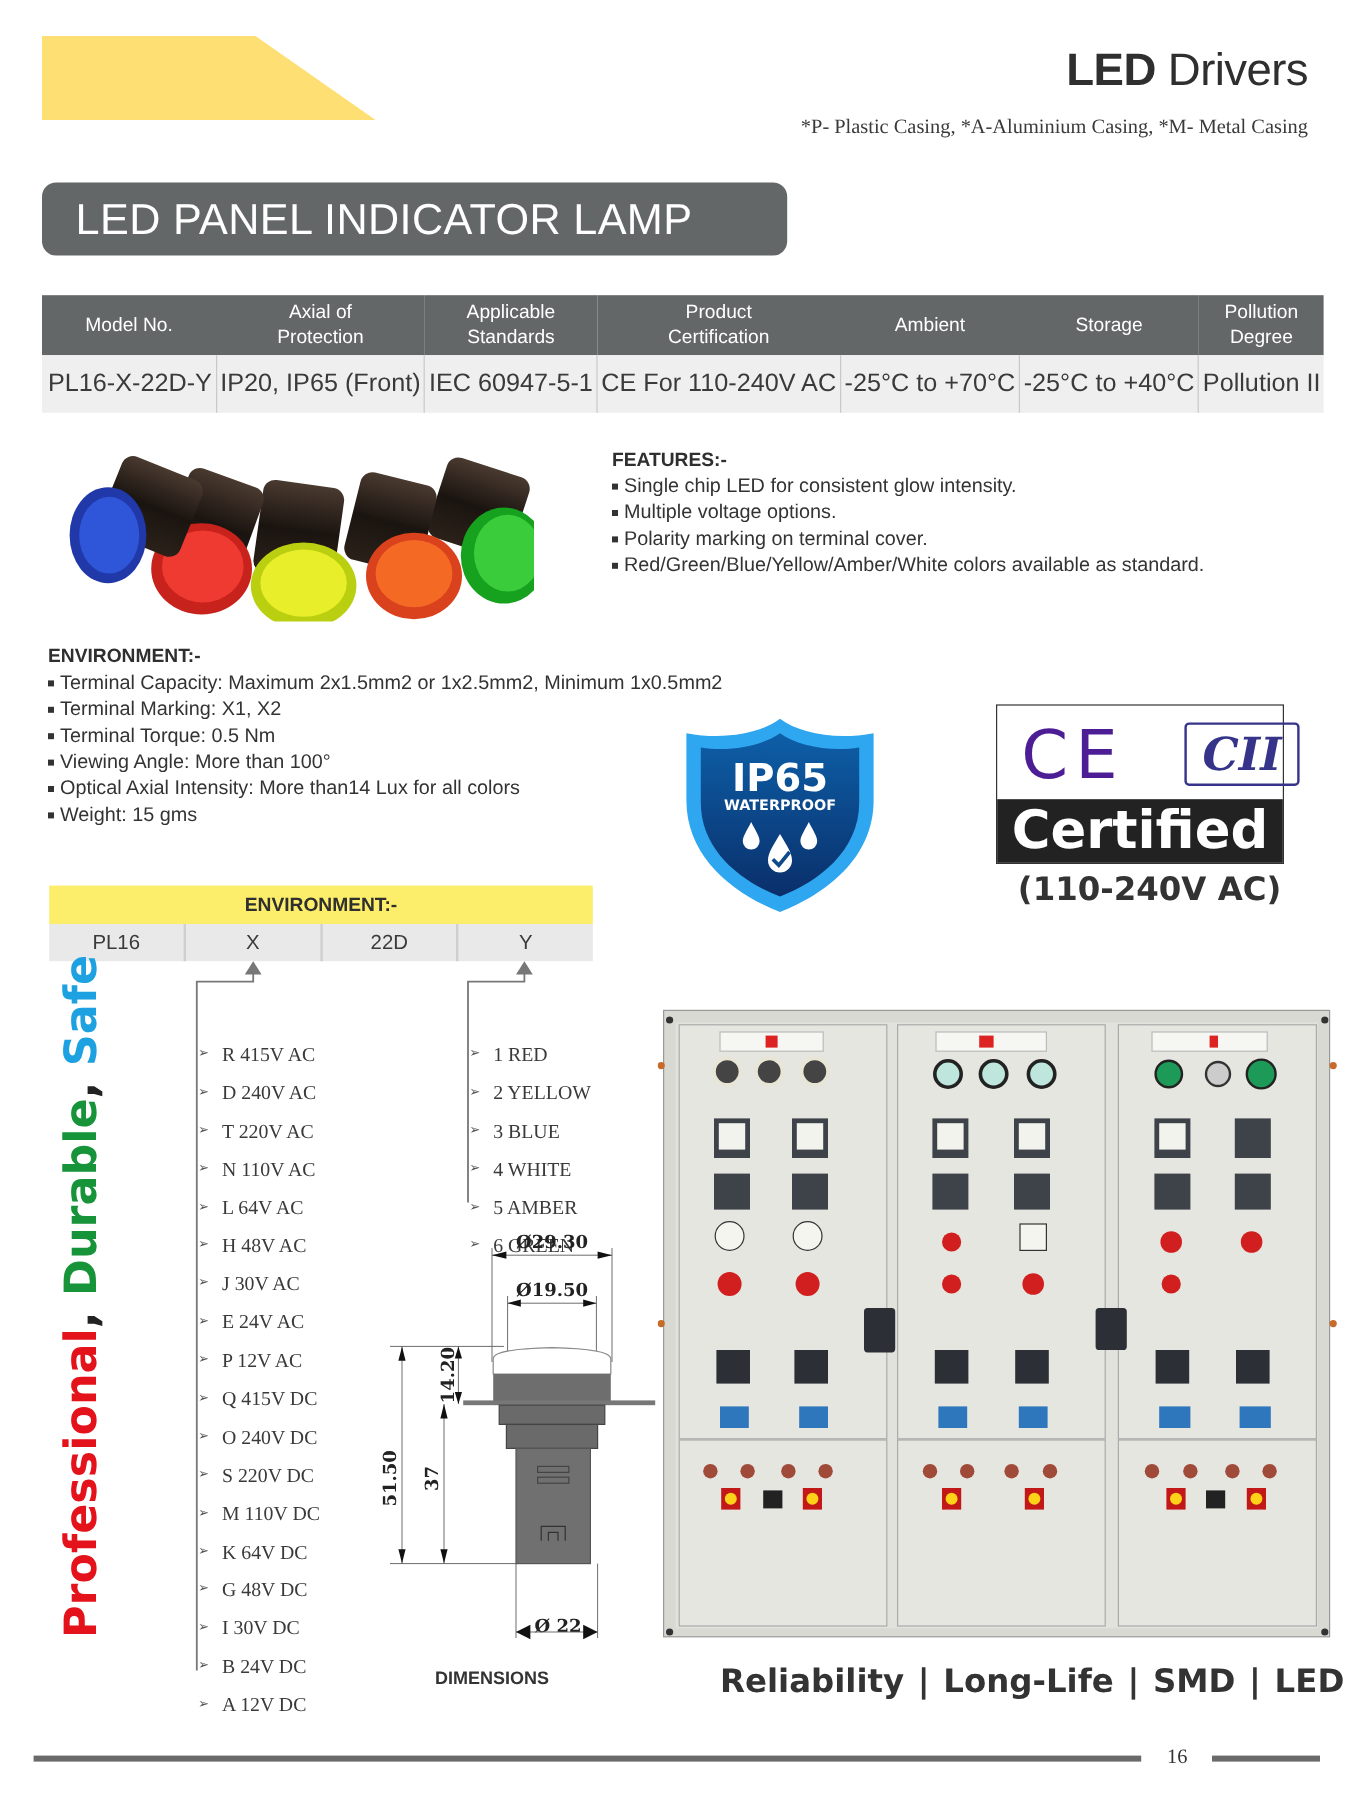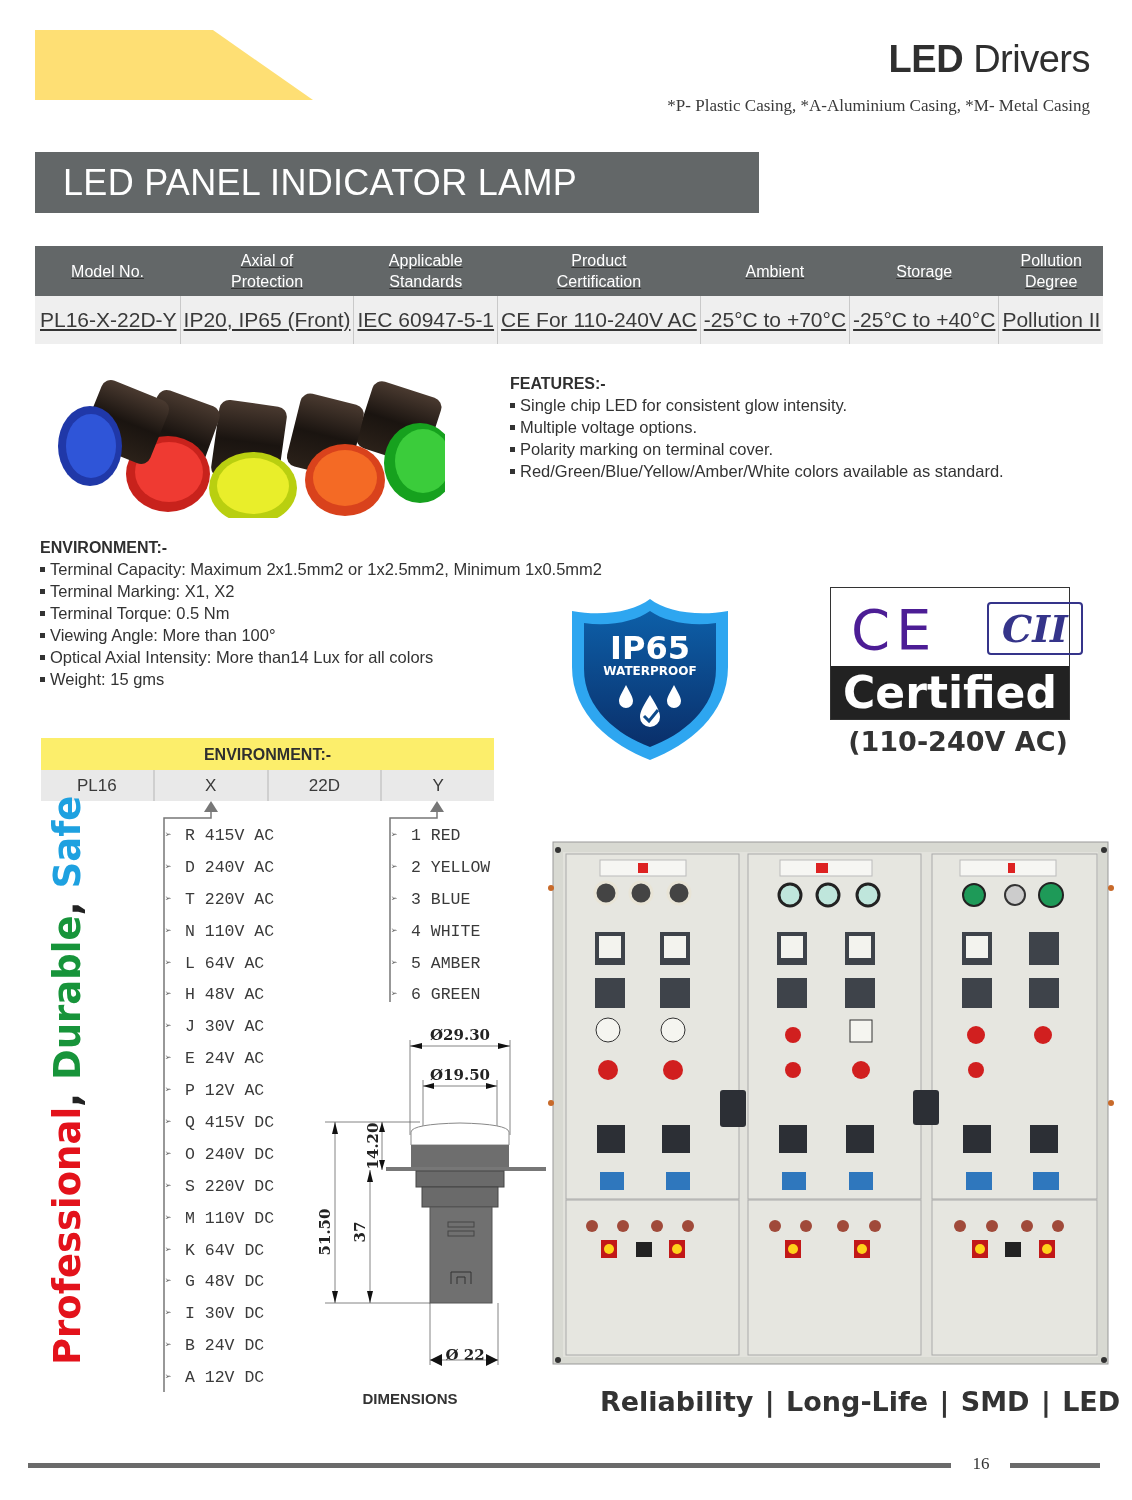--- a/index.html
+++ b/index.html
@@ -8,25 +8,25 @@
 
   .abs { position: absolute; }
 
   
   .corner-shape { left: 35px; top: 30px; width: 278px; height: 70px; background: #fedf74;
     clip-path: polygon(0 0, 64% 0, 100% 100%, 0 100%); }
   .brand-title { right: 42px; top: 38px; font-size: 38px; color: #2f2f2f; letter-spacing: -0.5px; font-family: "Liberation Sans", sans-serif; }
   .brand-title b { font-weight: 700; }
   .casing-note { right: 42px; top: 96px; font-size: 17px; color: #3a3a3a; font-family: Liberation Serif, serif; }
 
-  .section-banner { left: 35px; top: 152px; width: 724px; height: 61px; background: #636768;
-    color: #fff; font-size: 36px; font-weight: 300; padding-left: 28px; line-height: 61px; font-family: "Liberation Sans", sans-serif; letter-spacing: 0.3px; }
-
-  
-  .spec-table { left: 35px; top: 246px; width: 1051px; border-collapse: collapse; font-family: "Liberation Sans", sans-serif; text-decoration: underline; }
+  .section-banner { left: 35px; top: 152px; width: 621px; height: 61px; background: #636768;
+    color: #fff; font-size: 36px; font-weight: 300; padding-left: 28px; line-height: 61px; font-family: "Liberation Sans", sans-serif; letter-spacing: 0.3px; border-radius: 12px; }
+
+  
+  .spec-table { left: 35px; top: 246px; width: 1051px; border-collapse: collapse; font-family: "Liberation Sans", sans-serif; }
   .spec-table th { background: #636768; color: #fff; font-weight: 400; font-size: 16px; height: 50px; line-height: 21px; text-align: center; padding: 0 4px; }
   .spec-table td { background: #efefef; color: #3a3a3a; font-size: 21px; height: 47px; text-align: center; border-right: 1px solid #c9c9c9; white-space: nowrap; padding: 12px 3px; }
   .spec-table td:first-child { text-align: left; padding-left: 5px; }
   .spec-table td:last-child { border-right: none; }
 
   
   .lamps { left: 45px; top: 368px; width: 400px; height: 150px; }
 
   
   .features { left: 510px; top: 374px; font-family: "Liberation Sans", sans-serif; }
@@ -45,21 +45,21 @@
   .cert-band { position: absolute; left: 0; right: 0; bottom: 0; height: 53px; background: #222; color: #fff; font-size: 44px; font-weight: 700; text-align: center; line-height: 53px; font-family: "DejaVu Sans", sans-serif; }
   .cert-voltage { left: 830px; top: 726px; width: 256px; text-align: center; font-size: 27px; font-weight: 700; color: #333; font-family: "DejaVu Sans", sans-serif; }
 
   
   .code-head { left: 41px; top: 738px; width: 453px; height: 32px; background: #fcee6b; text-align: center; font-weight: 700; font-size: 16px; line-height: 33px; color: #2f2f2f; font-family: "Liberation Sans", sans-serif; }
   .code-row { left: 41px; top: 770px; width: 453px; height: 31px; display: flex; background: #e9e9e9; }
   .code-cell { flex: 1; text-align: center; font-size: 17px; line-height: 31px; color: #3a3a3a; border-right: 2px solid #cfcfcf; font-family: "Liberation Sans", sans-serif; }
   .code-cell:last-child { border-right: none; }
 
   .connector { position: absolute; }
-  .opt-list { font-family: Liberation Mono, monospace; }
+  .opt-list { font-family: Liberation Serif, serif; margin-top: 43px; }
   .opt-list li { list-style: none; font-size: 16.5px; height: 31.9px; line-height: 31.9px; color: #3a3a3a; padding-left: 20px; position: relative; }
   .opt-list li::before { content: "➢"; position: absolute; left: 0; top: 0; font-size: 11px; color: #555; }
   .x-list { left: 165px; top: 820px; }
   .y-list { left: 391px; top: 820px; }
 
   
   .tagline { left: 43px; top: 1365px; transform: rotate(-90deg); transform-origin: 0 0; font-size: 37px; font-weight: 700; white-space: nowrap; font-family: "DejaVu Sans", sans-serif; line-height: 50px; }
 
   
   .dim-drawing { left: 310px; top: 1020px; width: 240px; height: 360px; }

